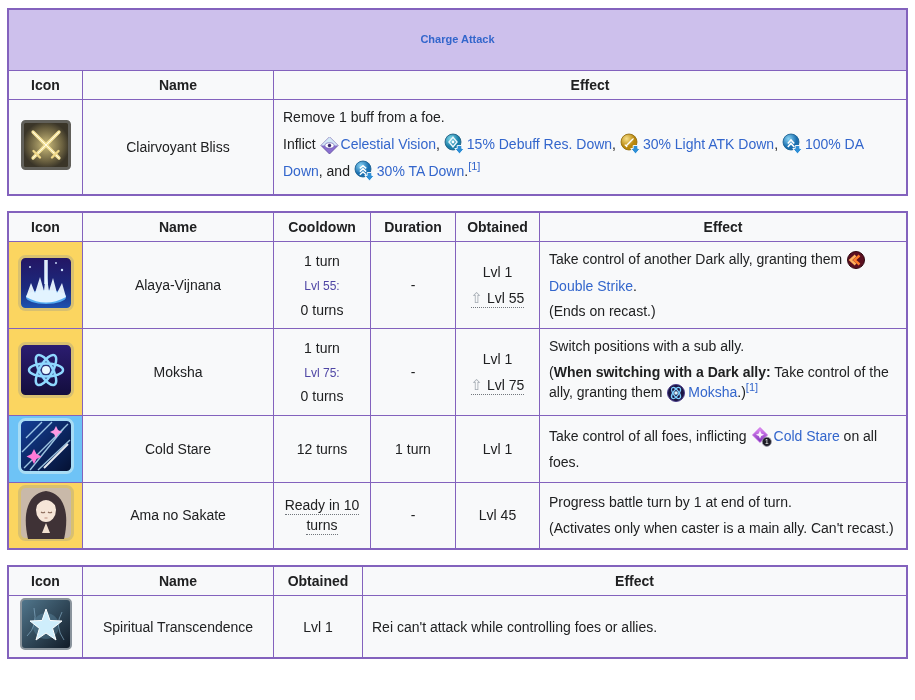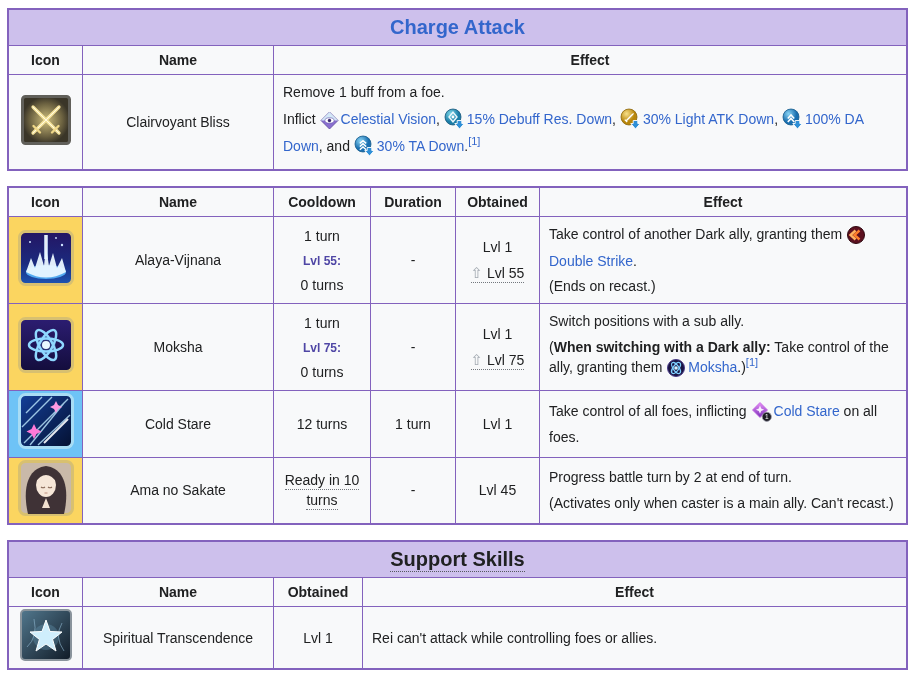--- a/index.html
+++ b/index.html
@@ -5,32 +5,32 @@
   html,body{margin:0;padding:0;background:#fff;}
   body{width:915px;height:700px;overflow:hidden;
        font-family:"Liberation Sans","DejaVu Sans",sans-serif;
        font-size:14px;color:#202122;}
   #page{padding:8px 7px;}
   table.wtable{border-collapse:collapse;width:901px;margin:0 0 15px 0;
        background:var(--cellbg,#f8f9fa);border:2px solid var(--border,#8362bd);}
   .wtable th,.wtable td{border:1px solid var(--border,#8362bd);
        padding:3px 6px;text-align:center;vertical-align:middle;line-height:1.45;}
   th.title-cell{background:var(--titlebg,#cdc0ec);font-weight:bold;
-       font-size:20px;padding:3px;}
+       font-size:11px;padding:22px;}
   .title-link{color:var(--link,#3366cc);cursor:pointer;}
   .title-tip{border-bottom:1px dotted #54595d;padding-bottom:1px;}
   tr.colhead th{background:#f8f9fa;font-weight:bold;padding:4px 6px;margin-top:45px;}
   td.icon-cell{width:61px;padding:2px;}
   td.icon-cell.yellow{background:var(--ycell,#fbd560);}
   td.icon-cell.blue{background:var(--bcell,#6ec3f6);}
   td.effect-cell{text-align:left;padding:2px 9px;}
   .para{margin:5px 0;}
   a.wlink{color:var(--link,#3366cc);text-decoration:none;cursor:pointer;text-align:center;}
   sup.ref{color:var(--link,#3366cc);font-size:11px;line-height:0;cursor:pointer;}
-  .lvlnote{color:var(--note,#4f46a5);font-weight:bold;font-size:12px;}
+  .lvlnote{color:var(--note,#4f46a5);font-weight:normal;font-size:12px;}
   .line{margin:4px 0;}
   .tip{border-bottom:1px dotted #72777d;padding-bottom:1px;}
   .uparrow{color:#a2a9b1;font-size:15px;}
   .sicon{display:inline-block;vertical-align:-6px;margin-right:2px;}
   .sicon svg{display:inline-block;}
   td .para b{font-weight:bold;}
 </style>
 </head>
 <body>
 
@@ -249,31 +249,28 @@
                 </svg></span></td>
             <td>Ama no Sakate</td>
             <td>
               <div class="line"><span class="tip">Ready in 10 turns</span></div>
             </td>
             <td>-</td>
             <td>
               <div class="line">Lvl 45</div>
             </td>
             <td class="effect-cell">
-              <div class="para">Progress battle turn by 2 at end of turn.</div>
+              <div class="para">Progress battle turn by 1 at end of turn.</div>
               <div class="para">(Activates only when caster is a main ally. Can't recast.)</div>
             </td>
           </tr>
         </tbody>
       </table>
       <table class="wtable">
         <tbody>
-          <tr>
-            <th colspan="4" class="title-cell"><span class="title-tip">Support Skills</span></th>
-          </tr>
           <tr class="colhead">
             <th style="width: 61px;">Icon</th>
             <th style="width: 178px;">Name</th>
             <th style="width: 76px;">Obtained</th>
             <th>Effect</th>
           </tr>
           <tr style="height: 60px;">
             <td class="icon-cell"><span><svg width="52" height="52" viewBox="0 0 52 52">
                   <defs>
                     <linearGradient id="gST" x1="0" y1="0" x2="1" y2="1">

